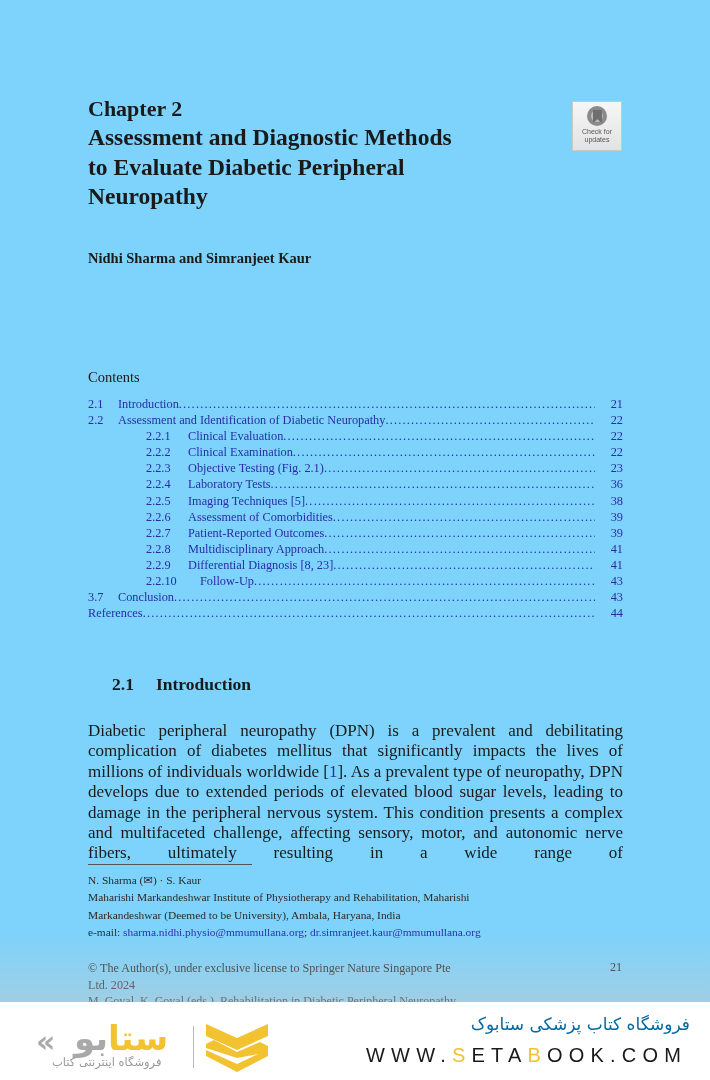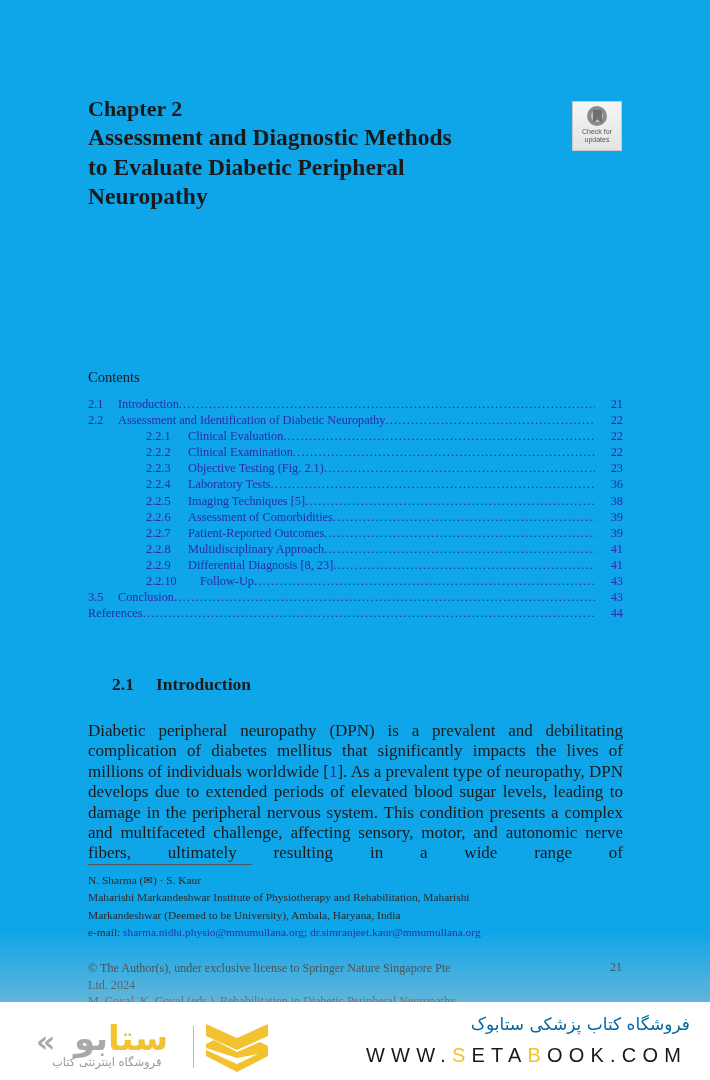--- a/index.html
+++ b/index.html
@@ -2,21 +2,21 @@
 <html><head>
   <meta charset="utf-8">
   <style>
     html, body { margin: 0; padding: 0; }
     body {
       width: 710px; height: 1080px; overflow: hidden; position: relative;
       background: #ffffff;
       font-family: "Liberation Serif", "DejaVu Serif", serif;
       color: #1a1a1a;
     }
-    .page { position: absolute; left: 0; top: 0; width: 710px; height: 1002px; background: #0ea5e9; }
+    .page { position: absolute; left: 0; top: 0; width: 710px; height: 1002px; background: #7dd3fc; }
     .abs { position: absolute; }
 
     .chapter-label { left: 88px; top: 96px; font-size: 22px; font-weight: bold; line-height: 26px; }
     .chapter-title { left: 88px; top: 123px; width: 470px; font-size: 23.5px; font-weight: bold; line-height: 29.5px; }
     .authors { left: 88px; top: 250px; font-size: 14.5px; font-weight: bold; }
 
     .check-badge {
       left: 572px; top: 101px; width: 50px; height: 50px;
       background: linear-gradient(#f6f6f6, #e3e3e3);
       border: 1px solid #c9c9c9; box-sizing: border-box;
@@ -95,20 +95,21 @@
 
   <div class="abs check-badge">
     <div class="ring"></div>
     <div class="bm"></div>
     <div class="txt">
       <div>Check for</div>
       <div>updates</div>
     </div>
   </div>
 
+  <div class="abs authors">Nidhi Sharma and Simranjeet Kaur</div>
 
   <div class="abs contents-head">Contents</div>
 
   <div class="abs toc">
     <div class="toc-row lvl1">
       <span class="num">2.1</span>
         <span class="lbl">Introduction</span>
         <span class="dots"></span>
         <span class="pg">21</span>
     </div>
@@ -172,21 +173,21 @@
         <span class="dots"></span>
         <span class="pg">41</span>
     </div>
     <div class="toc-row lvl2">
       <span class="num" style="width:54px">2.2.10</span>
         <span class="lbl">Follow-Up</span>
         <span class="dots"></span>
         <span class="pg">43</span>
     </div>
     <div class="toc-row lvl1">
-      <span class="num">3.5</span>
+      <span class="num">3.7</span>
         <span class="lbl">Conclusion</span>
         <span class="dots"></span>
         <span class="pg">43</span>
     </div>
     <div class="toc-row lvl0">
       <span class="num"></span>
         <span class="lbl">References</span>
         <span class="dots"></span>
         <span class="pg">44</span>
     </div>

